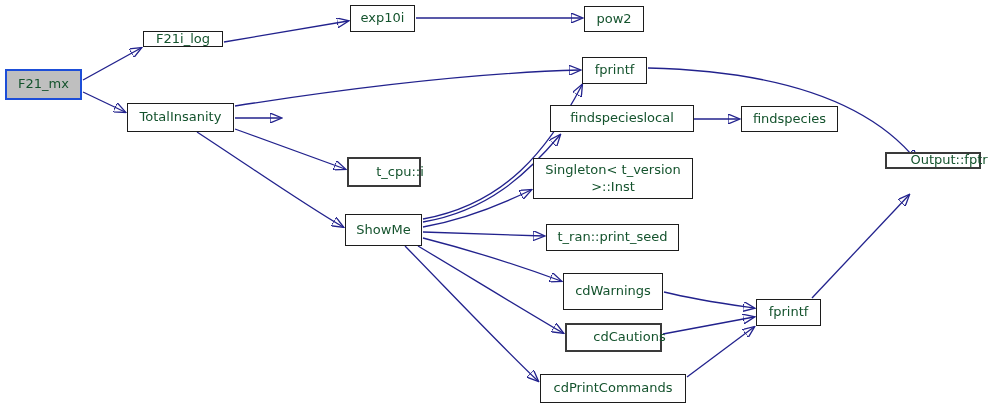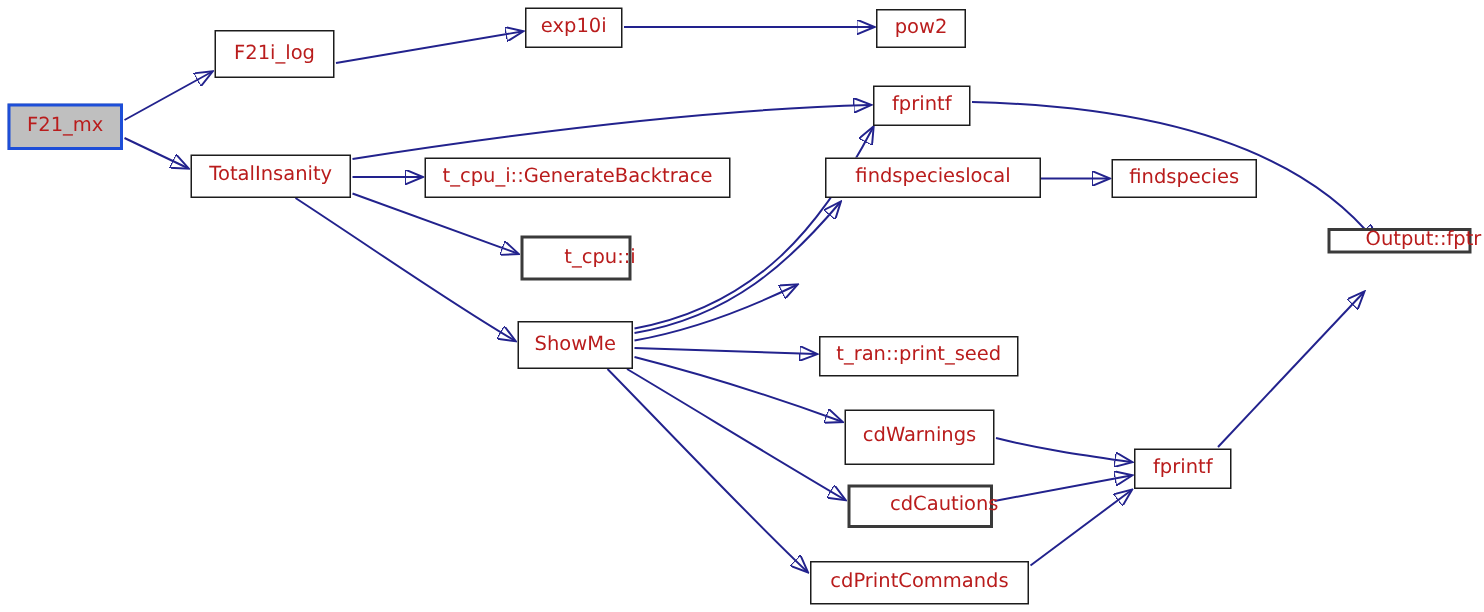--- a/index.html
+++ b/index.html
@@ -11,21 +11,21 @@
     overflow:hidden;
   }
   .edges{position:absolute;left:0;top:0;width:989px;height:408px;z-index:1;}
   .edges path{fill:none;stroke:#22228d;stroke-width:1.3px;}
   .node{
     position:absolute;z-index:2;
     box-sizing:border-box;
     background:#ffffff;
     border:1px solid #1c1c1c;
     display:flex;align-items:center;justify-content:center;
-    font-size:13px;color:#b91c1c;
+    font-size:13px;color:#14532d;
     text-align:center;line-height:1.25;
     padding:0 4px;
     cursor:pointer;
     white-space:nowrap;
   }
   .node.wrap{white-space:normal;}
   .node.thick{border-width:2px;border-color:#3a3a3a;padding-left:36px;}
   .node.main{
     background:#bfbfbf;
     border:2px solid #1d4ed8;
@@ -62,56 +62,56 @@
     <path d="M663,334 C696,328 726,322 754,317" marker-end="url(#arrow)"></path>
     <path d="M687,377 L754,327" marker-end="url(#arrow)"></path>
     <path d="M648,68 C775,71 868,100 917,161" marker-end="url(#arrow)"></path>
     <path d="M812,298 L909,195" marker-end="url(#arrow)"></path>
   </svg>
 
   <div class="node main" style="left:5px;top:69px;width:77px;height:31px">
     <span>F21_mx</span>
   </div>
 
-  <div class="node" style="left:143px;top:20px;width:80px;height:32px">
+  <div class="node" style="left:143px;top:31px;width:80px;height:16px">
     <span>F21i_log</span>
   </div>
 
   <div class="node" style="left:350px;top:5px;width:65px;height:27px">
     <span>exp10i</span>
   </div>
 
   <div class="node" style="left:584px;top:6px;width:60px;height:26px">
     <span>pow2</span>
   </div>
 
   <div class="node" style="left:127px;top:103px;width:107px;height:29px">
     <span>TotalInsanity</span>
   </div>
 
-  <div class="node" style="left:283px;top:105px;width:204px;height:27px">
-    <span>t_cpu_i::GenerateBacktrace</span>
-  </div>
 
   <div class="node" style="left:582px;top:57px;width:65px;height:27px">
     <span>fprintf</span>
   </div>
 
   <div class="node" style="left:550px;top:105px;width:144px;height:27px">
     <span>findspecieslocal</span>
   </div>
 
   <div class="node" style="left:741px;top:106px;width:97px;height:26px">
     <span>findspecies</span>
   </div>
 
   <div class="node thick" style="left:347px;top:157px;width:74px;height:30px">
     <span>t_cpu::i</span>
   </div>
 
+  <div class="node wrap" style="left:533px;top:158px;width:160px;height:41px">
+    <span>Singleton&lt; t_version &gt;::Inst</span>
+  </div>
 
   <div class="node" style="left:345px;top:214px;width:77px;height:32px">
     <span>ShowMe</span>
   </div>
 
   <div class="node" style="left:546px;top:224px;width:133px;height:27px">
     <span>t_ran::print_seed</span>
   </div>
 
   <div class="node" style="left:563px;top:273px;width:100px;height:37px">

